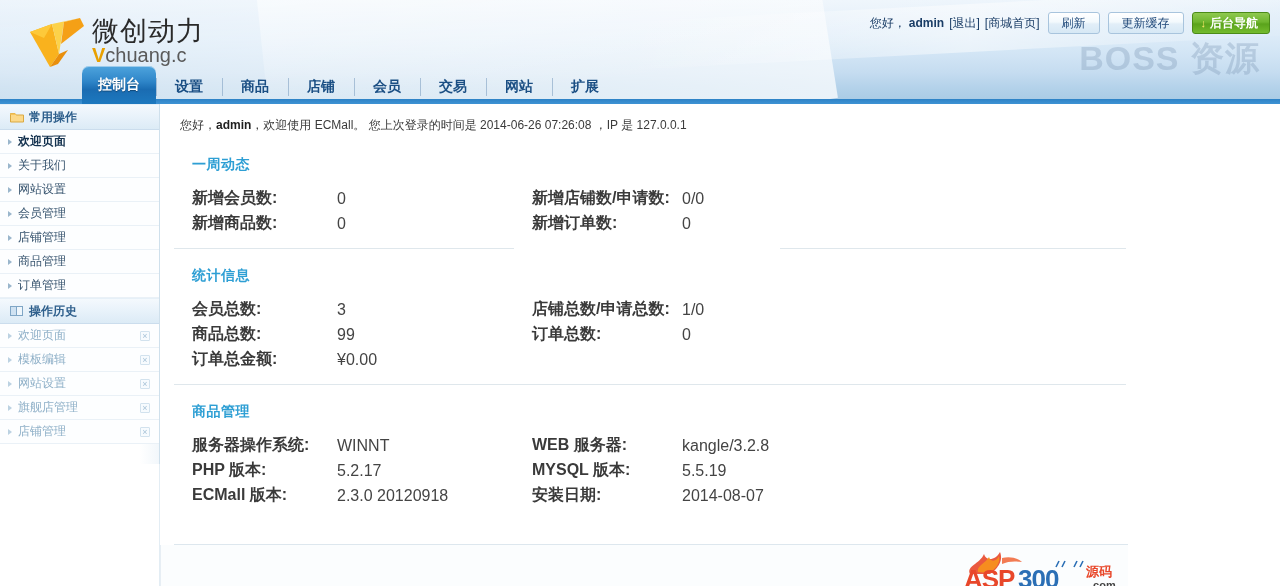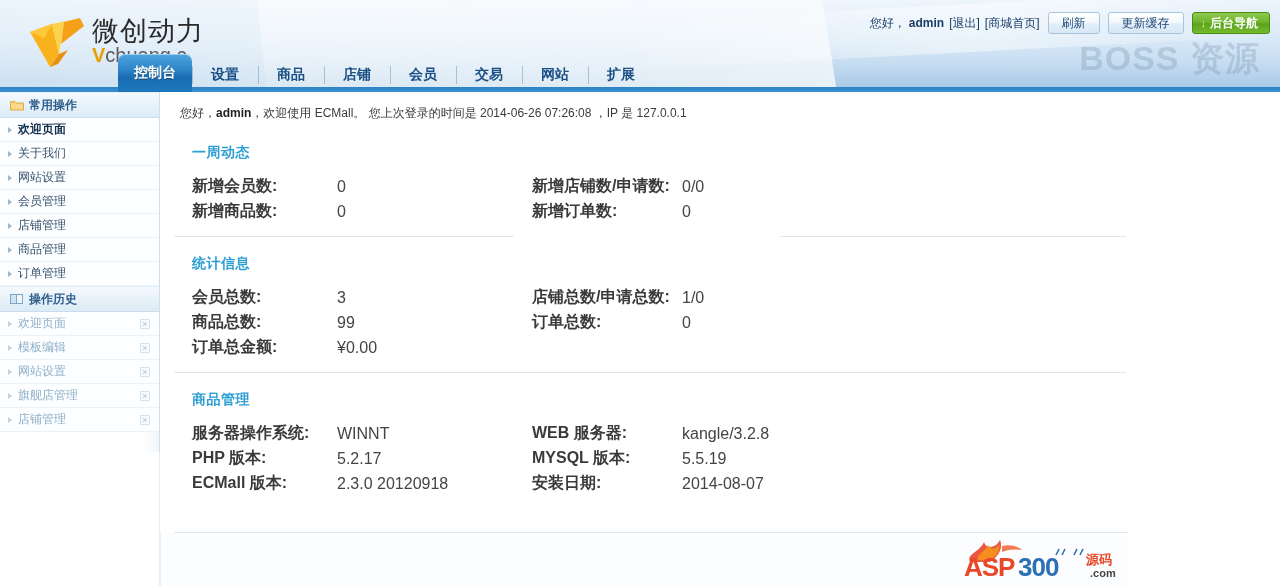--- a/index.html
+++ b/index.html
@@ -10,21 +10,21 @@
     overflow: hidden;
     font-family: "Liberation Sans", "DejaVu Sans", sans-serif;
     font-size: 12px;
     color: #333;
     background: #ffffff;
   }
 
   
   .header {
     position: relative;
-    height: 92px;
+    height: 104px;
     width: 1280px;
     background: linear-gradient(to bottom,
       #eaf3fb 0%,
       #e2eef9 18%,
       #dcebf8 34%,
       #d2e5f5 52%,
       #c5dcf0 70%,
       #b4d2ea 84%,
       #a6c9e4 100%);
     overflow: hidden;
@@ -132,21 +132,21 @@
   }
   .btn-green .arrow { color: #ffe96b; font-size: 11px; margin-right: 4px; }
 
   
   .navbar {
     position: absolute; left: 0; bottom: 0;
     width: 1280px; height: 38px;
     display: flex; align-items: flex-end;
   }
   .nav-inner {
-    margin-left: 118px;
+    margin-left: 82px;
     display: flex; align-items: stretch;
     height: 38px;
   }
   .tab {
     position: relative;
     display: flex; align-items: center; justify-content: center;
     min-width: 66px;
     padding: 0 16px;
     height: 34px;
     margin-top: 4px;

